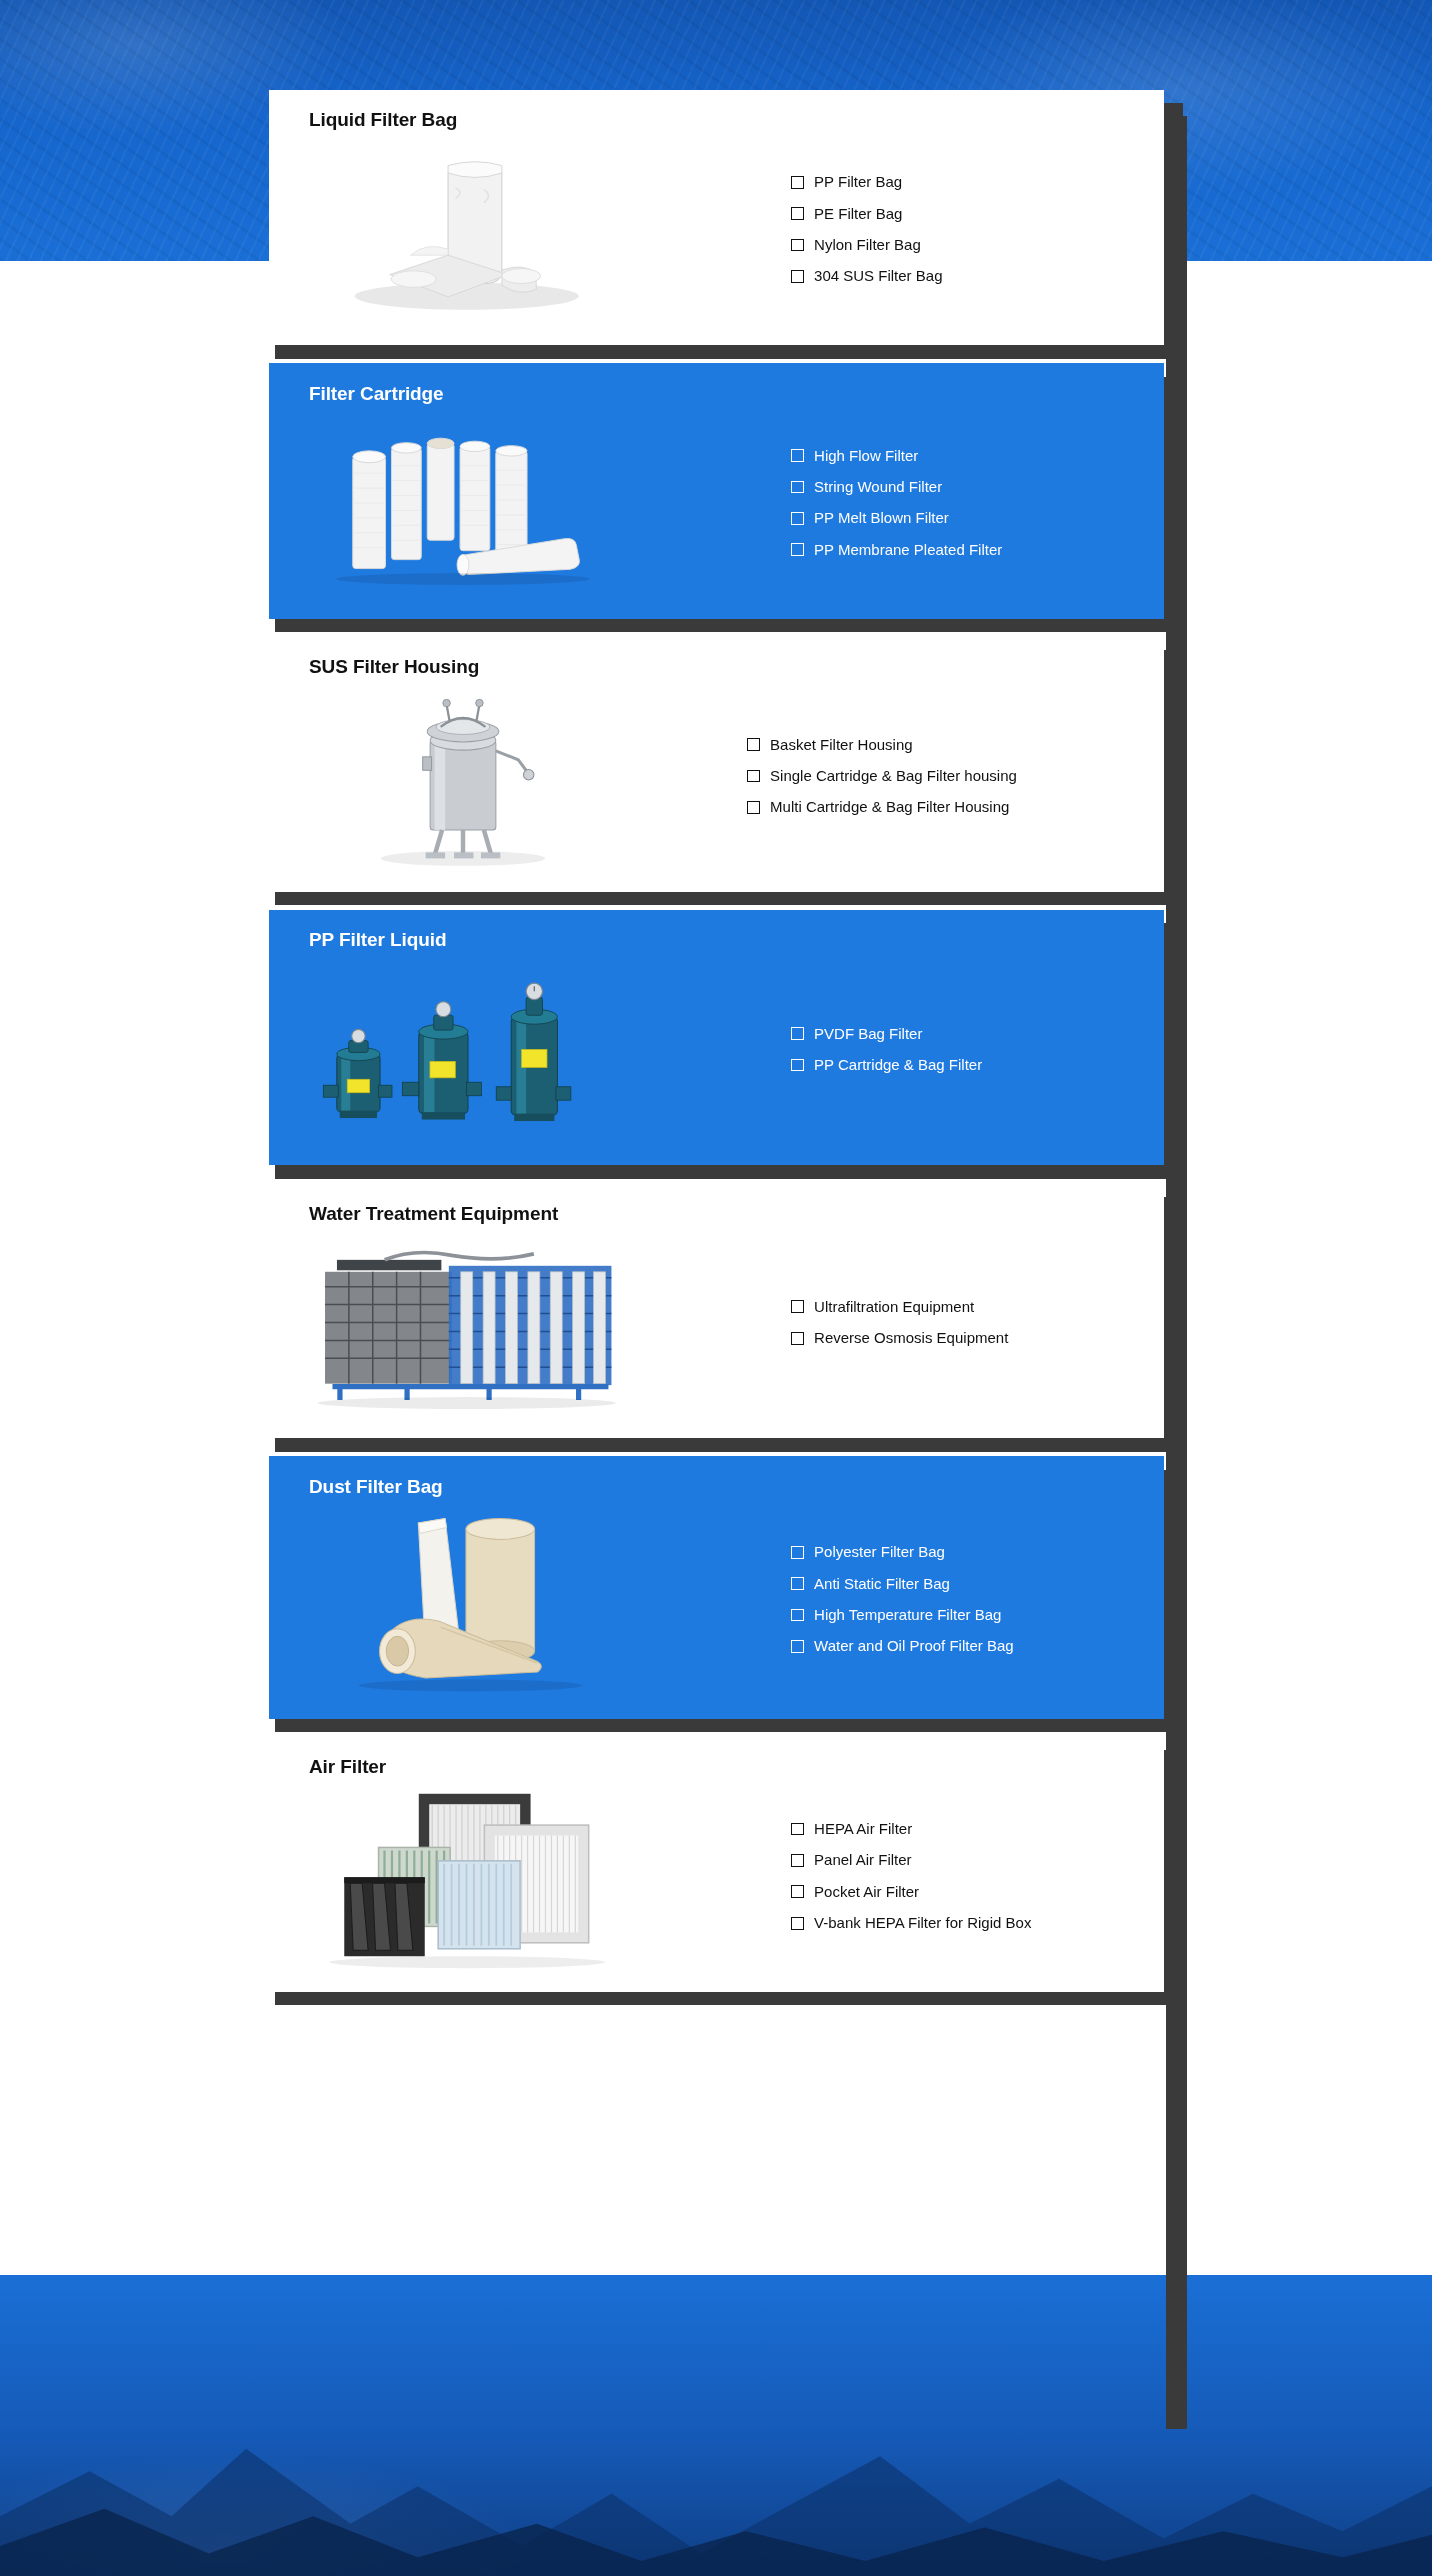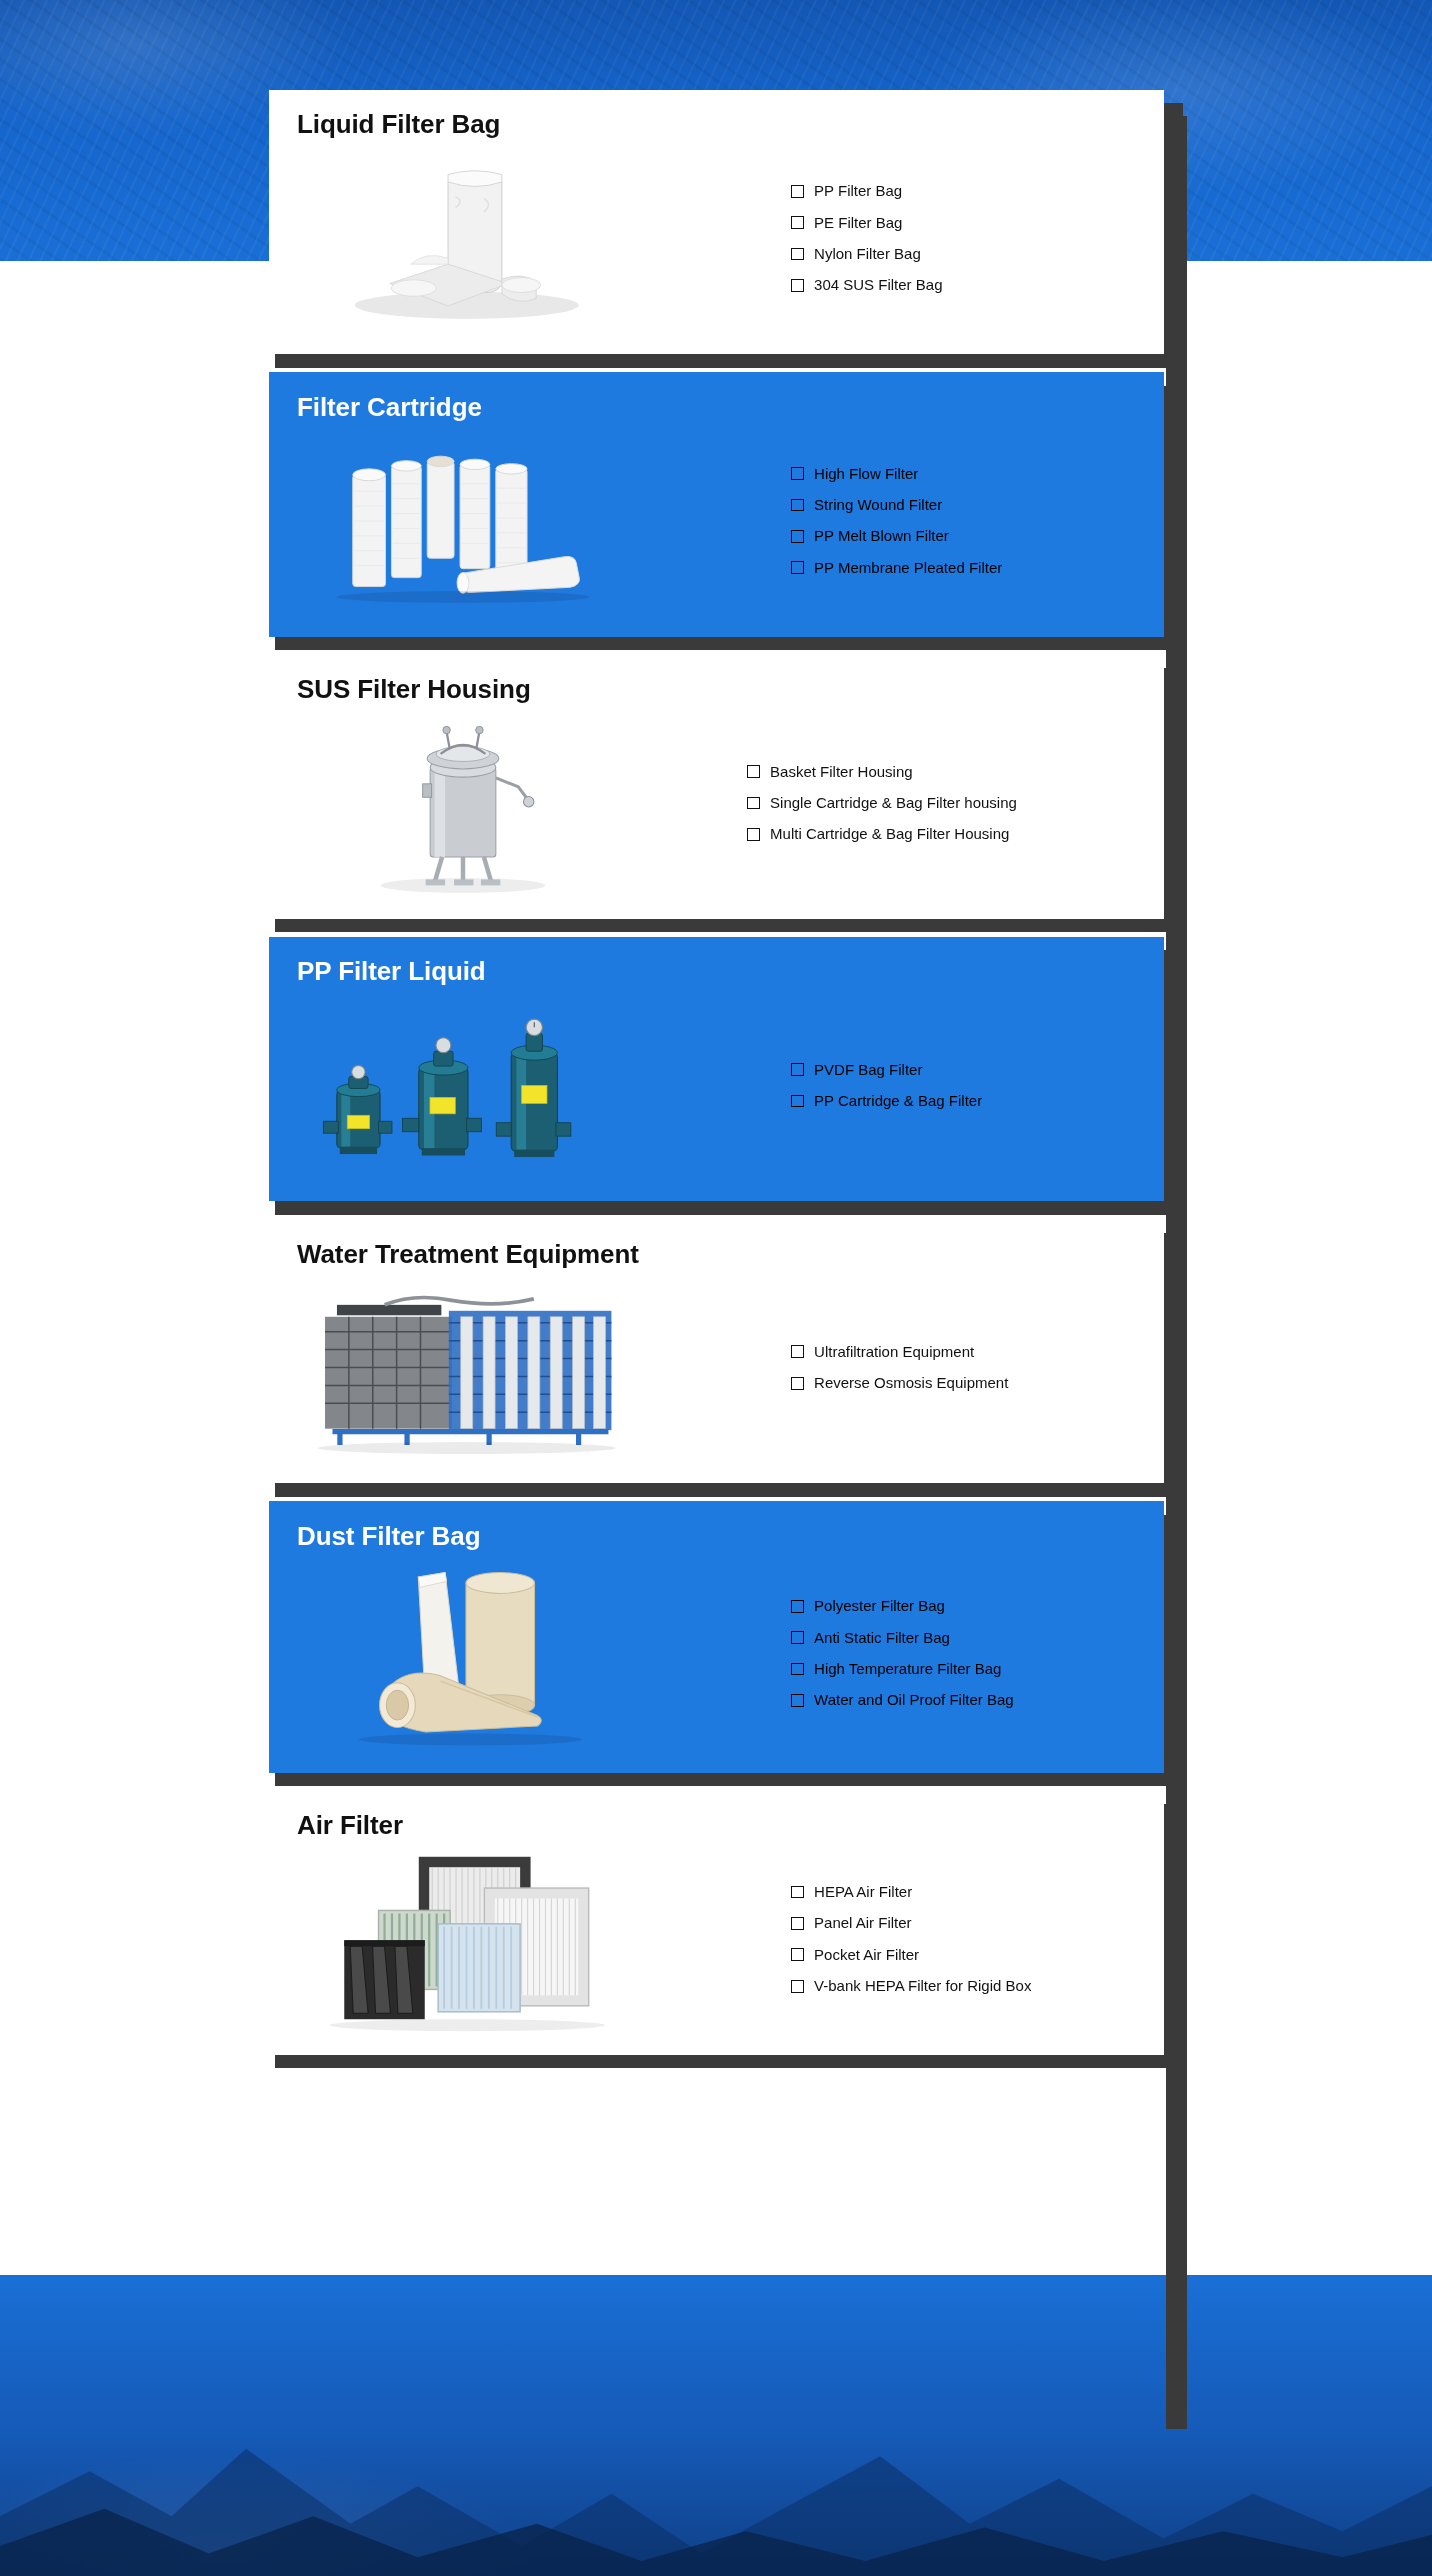--- a/index.html
+++ b/index.html
@@ -108,23 +108,23 @@
     content: "";
     position: absolute;
     left: 6px;
     bottom: -13.4px;
     right: -19.4px;
     height: 13.4px;
     background: #3a3a3a;
   }
 
   .card-title {
-    font-size: 26px;
+    font-size: 19px;
     font-weight: bold;
-    padding-left: 28px;
+    padding-left: 40px;
     margin-bottom: 4.5px;
     letter-spacing: -0.1px;
   }
   .card.white .card-title { color: #111111; }
   .card.blue .card-title  { color: #ffffff; }
 
   .card-body {
     display: flex;
     align-items: center;
     min-height: 187px;
@@ -149,21 +149,21 @@
   }
 
   .item {
     display: flex;
     align-items: center;
     gap: 10.4px;
     font-size: 15px;
     line-height: 1.2;
   }
   .card.white .item { color: #111111; }
-  .card.blue  .item { color: #000000; }
+  .card.blue  .item { color: #ffffff; }
 
   .checkbox {
     width: 12.7px;
     height: 12.7px;
     border: 1.5px solid currentColor;
     flex: 0 0 12.7px;
     display: inline-block;
   }
 
   

